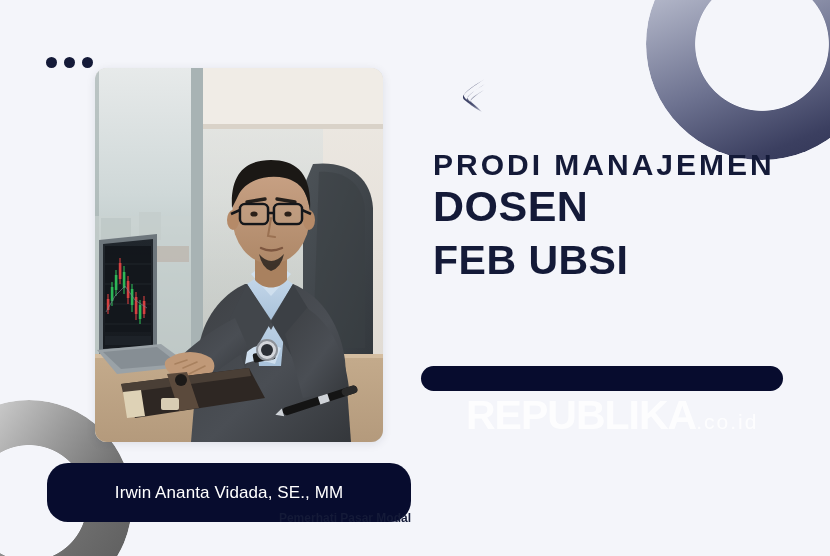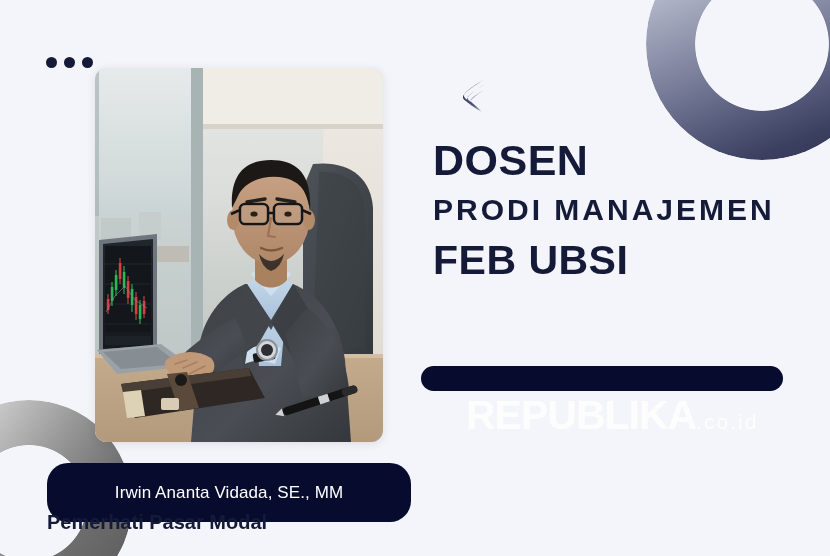--- a/index.html
+++ b/index.html
@@ -161,22 +161,22 @@
     font-size: 17px;
     letter-spacing: 0.1px;
     white-space: nowrap;
   }
 
   #role-text {
     position: absolute;
     left: 47px;
     top: 511px;
     width: 364px;
-    text-align: left;
-    font-size: 20px;
+    text-align: right;
+    font-size: 12px;
     font-weight: bold;
     color: #141a38;
     white-space: nowrap;
   }
 </style>
 </head>
 <body>
 
 <div id="poster">
 
@@ -365,22 +365,22 @@
       <g transform="rotate(-18 226 332)">
         <rect x="186" y="328" width="78" height="8" rx="4" fill="#141414"></rect>
         <rect x="224" y="328" width="10" height="8" fill="#cfd3d8"></rect>
         <rect x="248" y="328" width="16" height="8" rx="4" fill="#2a2a2a"></rect>
         <path d="M186 328 L178 332 L186 336 Z" fill="#cfd3d8"></path>
       </g>
     </svg>
   </div>
 
   <div id="headline-block">
+    <div id="title-prodi">PRODI MANAJEMEN</div>
     <div id="title-dosen">DOSEN</div>
-    <div id="title-prodi">PRODI MANAJEMEN</div>
     <div id="title-feb">FEB UBSI</div>
   </div>
 
   <div id="accent-bar"></div>
 
   <div id="watermark"><span>REPUBLIKA</span><span class="wm-suffix">.co.id</span></div>
 
   <div id="name-pill">
     <span id="name-text">Irwin Ananta Vidada, SE., MM</span>
   </div>

